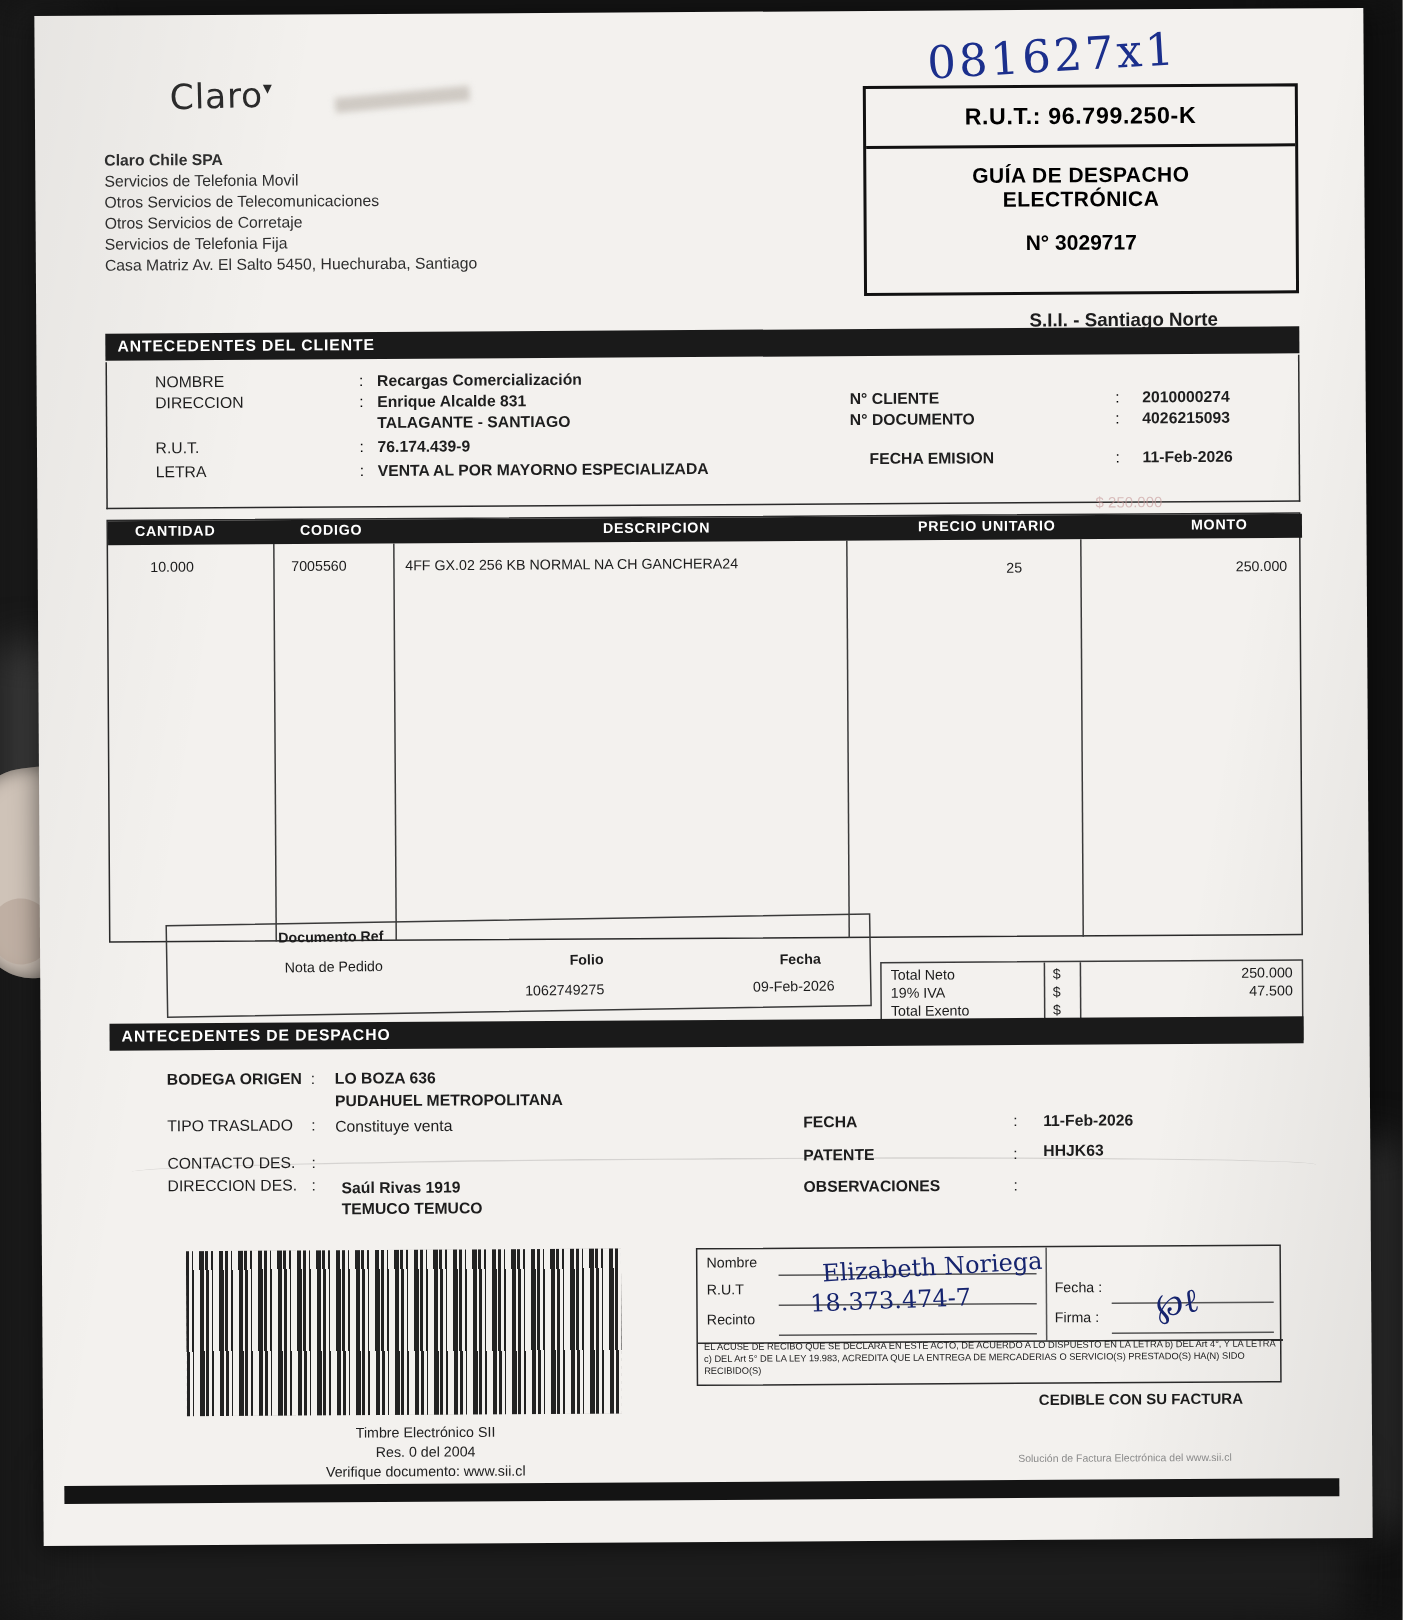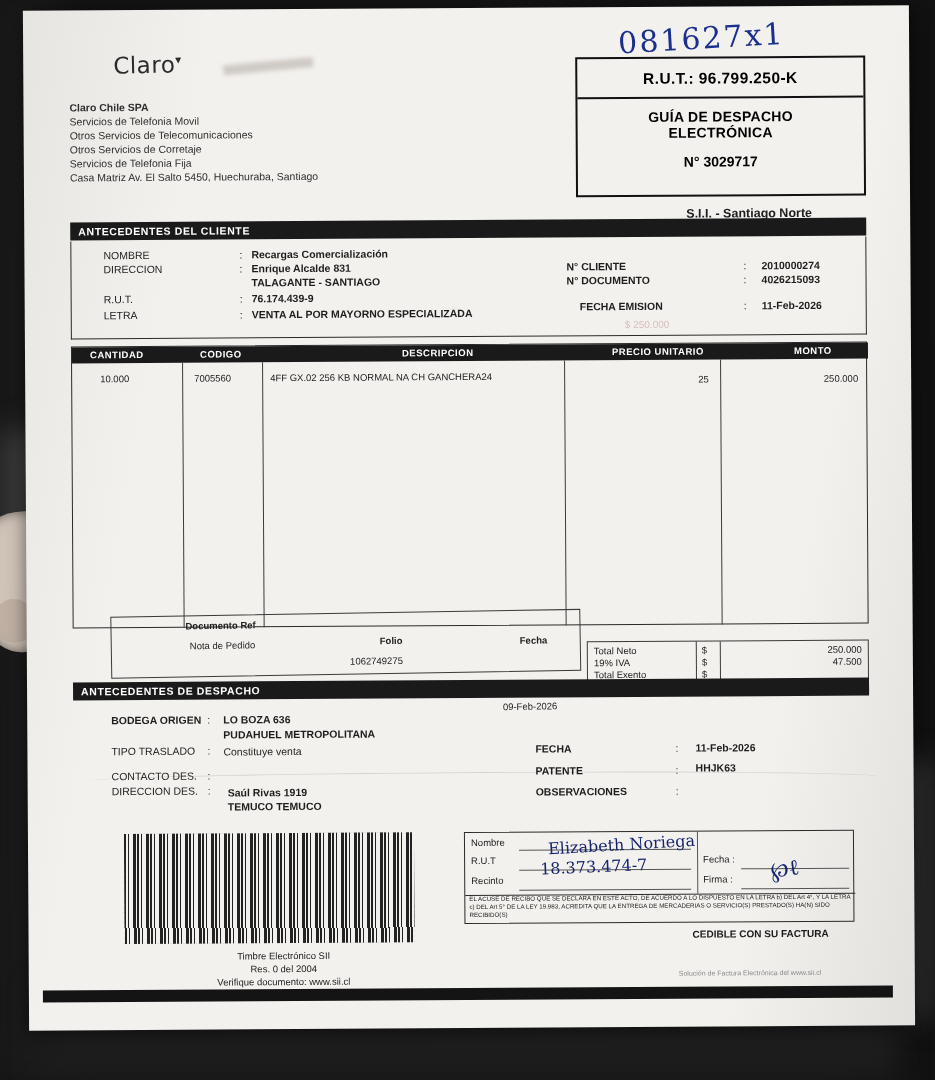--- a/index.html
+++ b/index.html
@@ -101,22 +101,22 @@
   .client-box {
     position: absolute; left: 46px; top: 231px; width: 796px; height: 98px;
     border: 1px solid #2a2a2a; border-top: none;
   }
   .cl { position: absolute; font-size: 10.5px; color: #1e1e1e; }
   .cl-lbl { font-weight: normal; }
   .cl-val { font-weight: bold; }
   .colon { position: absolute; font-size: 10.5px; }
 
   .ghost-red {
-    position: absolute; left: 600px; top: 312px; width: 150px; height: 12px;
-    color: #c79a9a; font-size: 10px; opacity: .6;
+    position: absolute; left: 600px; top: 324px; width: 150px; height: 12px;
+    color: #c79a9a; font-size: 10px; opacity: .6; text-align: right;
   }
 
   
   .items {
     position: absolute; left: 46px; top: 336px; width: 796px; height: 282px;
     border: 1px solid #2a2a2a;
   }
   .items-head {
     position: absolute; left: 0; top: 0; width: 796px; height: 16px;
     background: #1a1a1a;
@@ -278,31 +278,31 @@
       <div class="ih" style="left:722px;">MONTO</div>
 
       <div class="vline" style="left:110px;"></div>
       <div class="vline" style="left:190px;"></div>
       <div class="vline" style="left:492px;"></div>
       <div class="vline" style="left:648px;"></div>
 
       <div class="cell" style="left:28px; top:26px;">10.000</div>
       <div class="cell" style="left:122px; top:26px;">7005560</div>
       <div class="cell" style="left:198px; top:26px;">4FF GX.02 256 KB NORMAL NA CH GANCHERA24</div>
-      <div class="cell" style="left:626px; top:30px; text-align:left; width:20px;">25</div>
+      <div class="cell" style="left:594px; top:30px; text-align:center; width:20px;">25</div>
       <div class="cell" style="left:690px; top:30px; width:96px; text-align:right;">250.000</div>
     </div>
 
     <div class="docref">
       <div class="dr" style="left:74px; top:4px; font-weight:bold;">Documento Ref</div>
       <div class="dr" style="left:78px; top:24px;">Nota de Pedido</div>
       <div class="dr" style="left:268px; top:22px; font-weight:bold;">Folio</div>
       <div class="dr" style="left:408px; top:24px; font-weight:bold;">Fecha</div>
       <div class="dr" style="left:238px; top:42px;">1062749275</div>
-      <div class="dr" style="left:390px; top:42px;margin-top:48px;">09-Feb-2026</div>
+      <div class="dr" style="left:390px; top:42px;">09-Feb-2026</div>
     </div>
 
     <div class="totals">
       <div class="tt-sep1"></div>
       <div class="tt-sep2"></div>
 
       <div class="tt" style="left:6px; top:3px;">Total Neto</div>
       <div class="tt" style="left:114px; top:3px;">$</div>
       <div class="tt" style="left:176px; top:3px; width:98px; text-align:right;">250.000</div>
 

